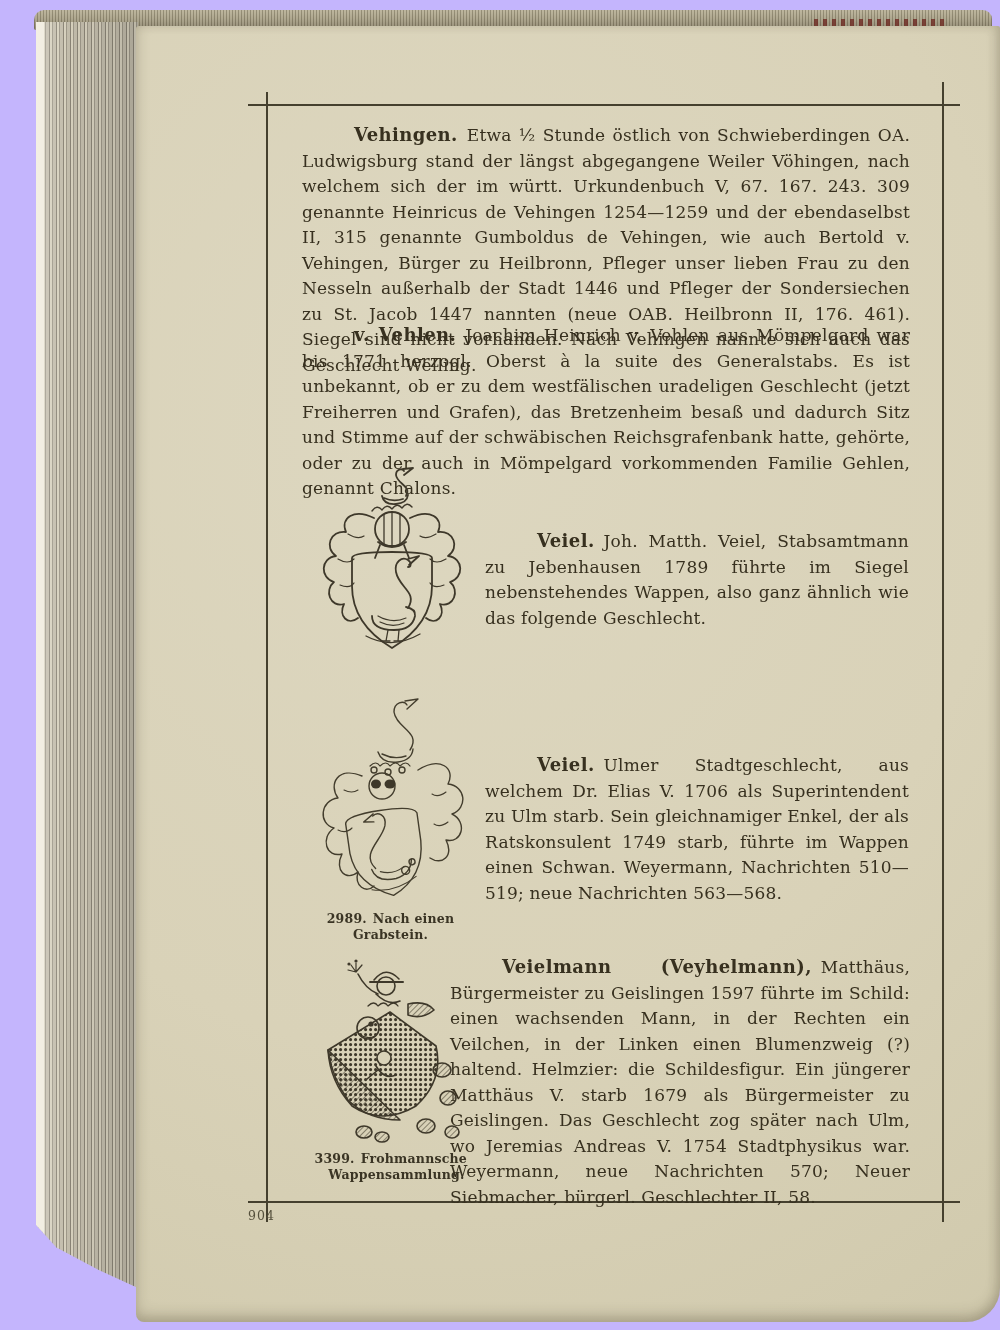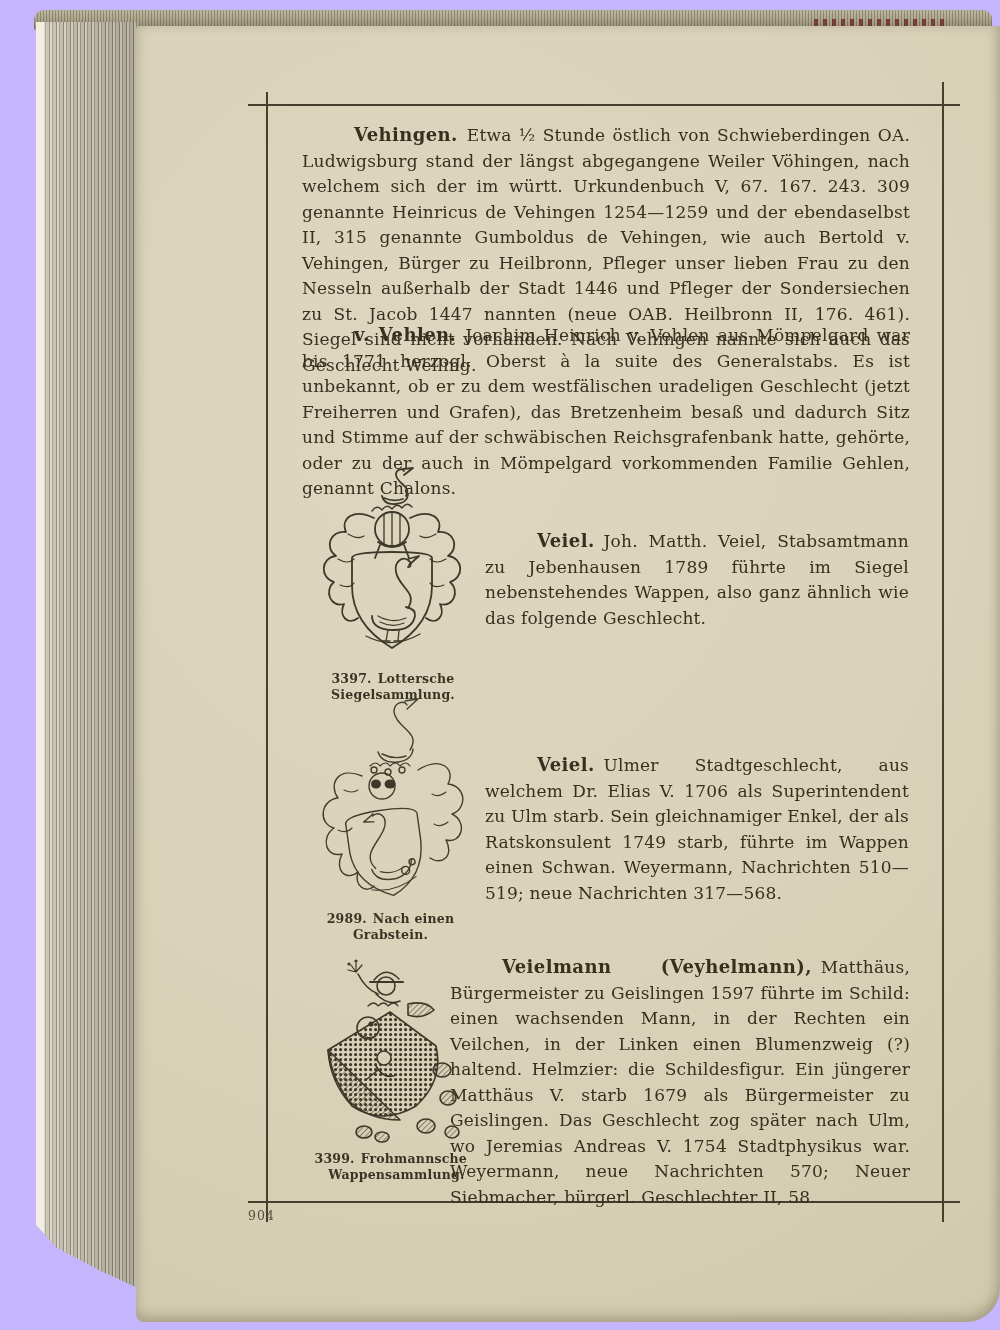--- a/index.html
+++ b/index.html
@@ -99,21 +99,20 @@
 
         <path d="M56,92 Q56,86 96,86 Q136,86 136,92 L136,120 Q136,158 96,182 Q56,158 56,120 Z"></path>
 
         <path d="M76,150 Q76,164 98,164 Q116,164 119,150 Q120,143 110,141"></path>
         <path d="M82,150 q14,8 28,2 M84,156 q12,6 24,1" stroke-width="1.2"></path>
         <path d="M112,142 C122,126 103,122 100,106 C98,96 106,90 112,94 C116,97 115,101 112,101"></path>
         <path d="M112,93 L123,90 L113,99"></path>
         <path d="M92,164 L90,175 M103,164 L102,175 M86,175 h8 M98,175 h8" stroke-width="1.3"></path>
         <path d="M70,170 Q96,184 124,168" stroke-width="1.3"></path>
       </svg>
-      <figcaption class="figcap"><span class="fignum">3397.</span><span>Lottersche Siegelsammlung.</span></figcaption>
     </figure>
 
     <p class="para" style="left:349px;top:502px;width:424px;"><span class="headword">Veiel.</span><span>Joh. Matth. Veiel, Stabsamtmann zu Jebenhausen 1789 führte im Siegel nebenstehendes Wappen, also ganz ähnlich wie das folgende Geschlecht.</span></p>
 
     <figure class="figure" style="left:152px;top:672px;width:205px;">
       <svg width="185" height="208" viewBox="0 0 185 208" fill="none" stroke="#433d2d" stroke-width="1.4" stroke-linecap="round" stroke-linejoin="round">
 
         <path d="M80,54 q4,12 20,10 q14,-2 15,-13"></path>
         <path d="M112,52 C124,34 98,30 96,14 C96,4 106,2 109,7"></path>
         <path d="M107,3 L120,1 L109,11"></path>
@@ -140,21 +139,21 @@
           <path d="M83,114 L72,120 L82,122"></path>
           <path d="M78,172 q12,6 24,0" stroke-width="1.1"></path>
           <circle cx="103" cy="176" r="4"></circle>
             <circle cx="111" cy="169" r="3"></circle>
           <path d="M66,188 q22,8 46,-4" stroke-width="1.1"></path>
         </g>
       </svg>
       <figcaption class="figcap"><span class="fignum">2989.</span><span>Nach einen Grabstein.</span></figcaption>
     </figure>
 
-    <p class="para" style="left:349px;top:726px;width:424px;"><span class="headword">Veiel.</span><span>Ulmer Stadtgeschlecht, aus welchem Dr. Elias V. 1706 als Superintendent zu Ulm starb. Sein gleichnamiger Enkel, der als Ratskonsulent 1749 starb, führte im Wappen einen Schwan. Weyermann, Nachrichten 510—519; neue Nachrichten 317—568.</span></p>
+    <p class="para" style="left:349px;top:726px;width:424px;"><span class="headword">Veiel.</span><span>Ulmer Stadtgeschlecht, aus welchem Dr. Elias V. 1706 als Superintendent zu Ulm starb. Sein gleichnamiger Enkel, der als Ratskonsulent 1749 starb, führte im Wappen einen Schwan. Weyermann, Nachrichten 510—519; neue Nachrichten 563—568.</span></p>
 
     <figure class="figure" style="left:156px;top:922px;width:195px;text-align:right;">
       <svg width="172" height="198" viewBox="0 0 172 198" fill="none" stroke="#3e382a" stroke-width="1.6" stroke-linecap="round" stroke-linejoin="round">
         <defs>
           <pattern id="hatch3399" width="4" height="4" patternUnits="userSpaceOnUse" patternTransform="rotate(45)">
             <line x1="0" y1="0" x2="0" y2="4" stroke="#3e382a" stroke-width="1.1"></line>
           </pattern>
           <pattern id="dots3399" width="5" height="5" patternUnits="userSpaceOnUse">
             <circle cx="1.6" cy="1.6" r="0.8" fill="#4a432f"></circle>
           </pattern>

